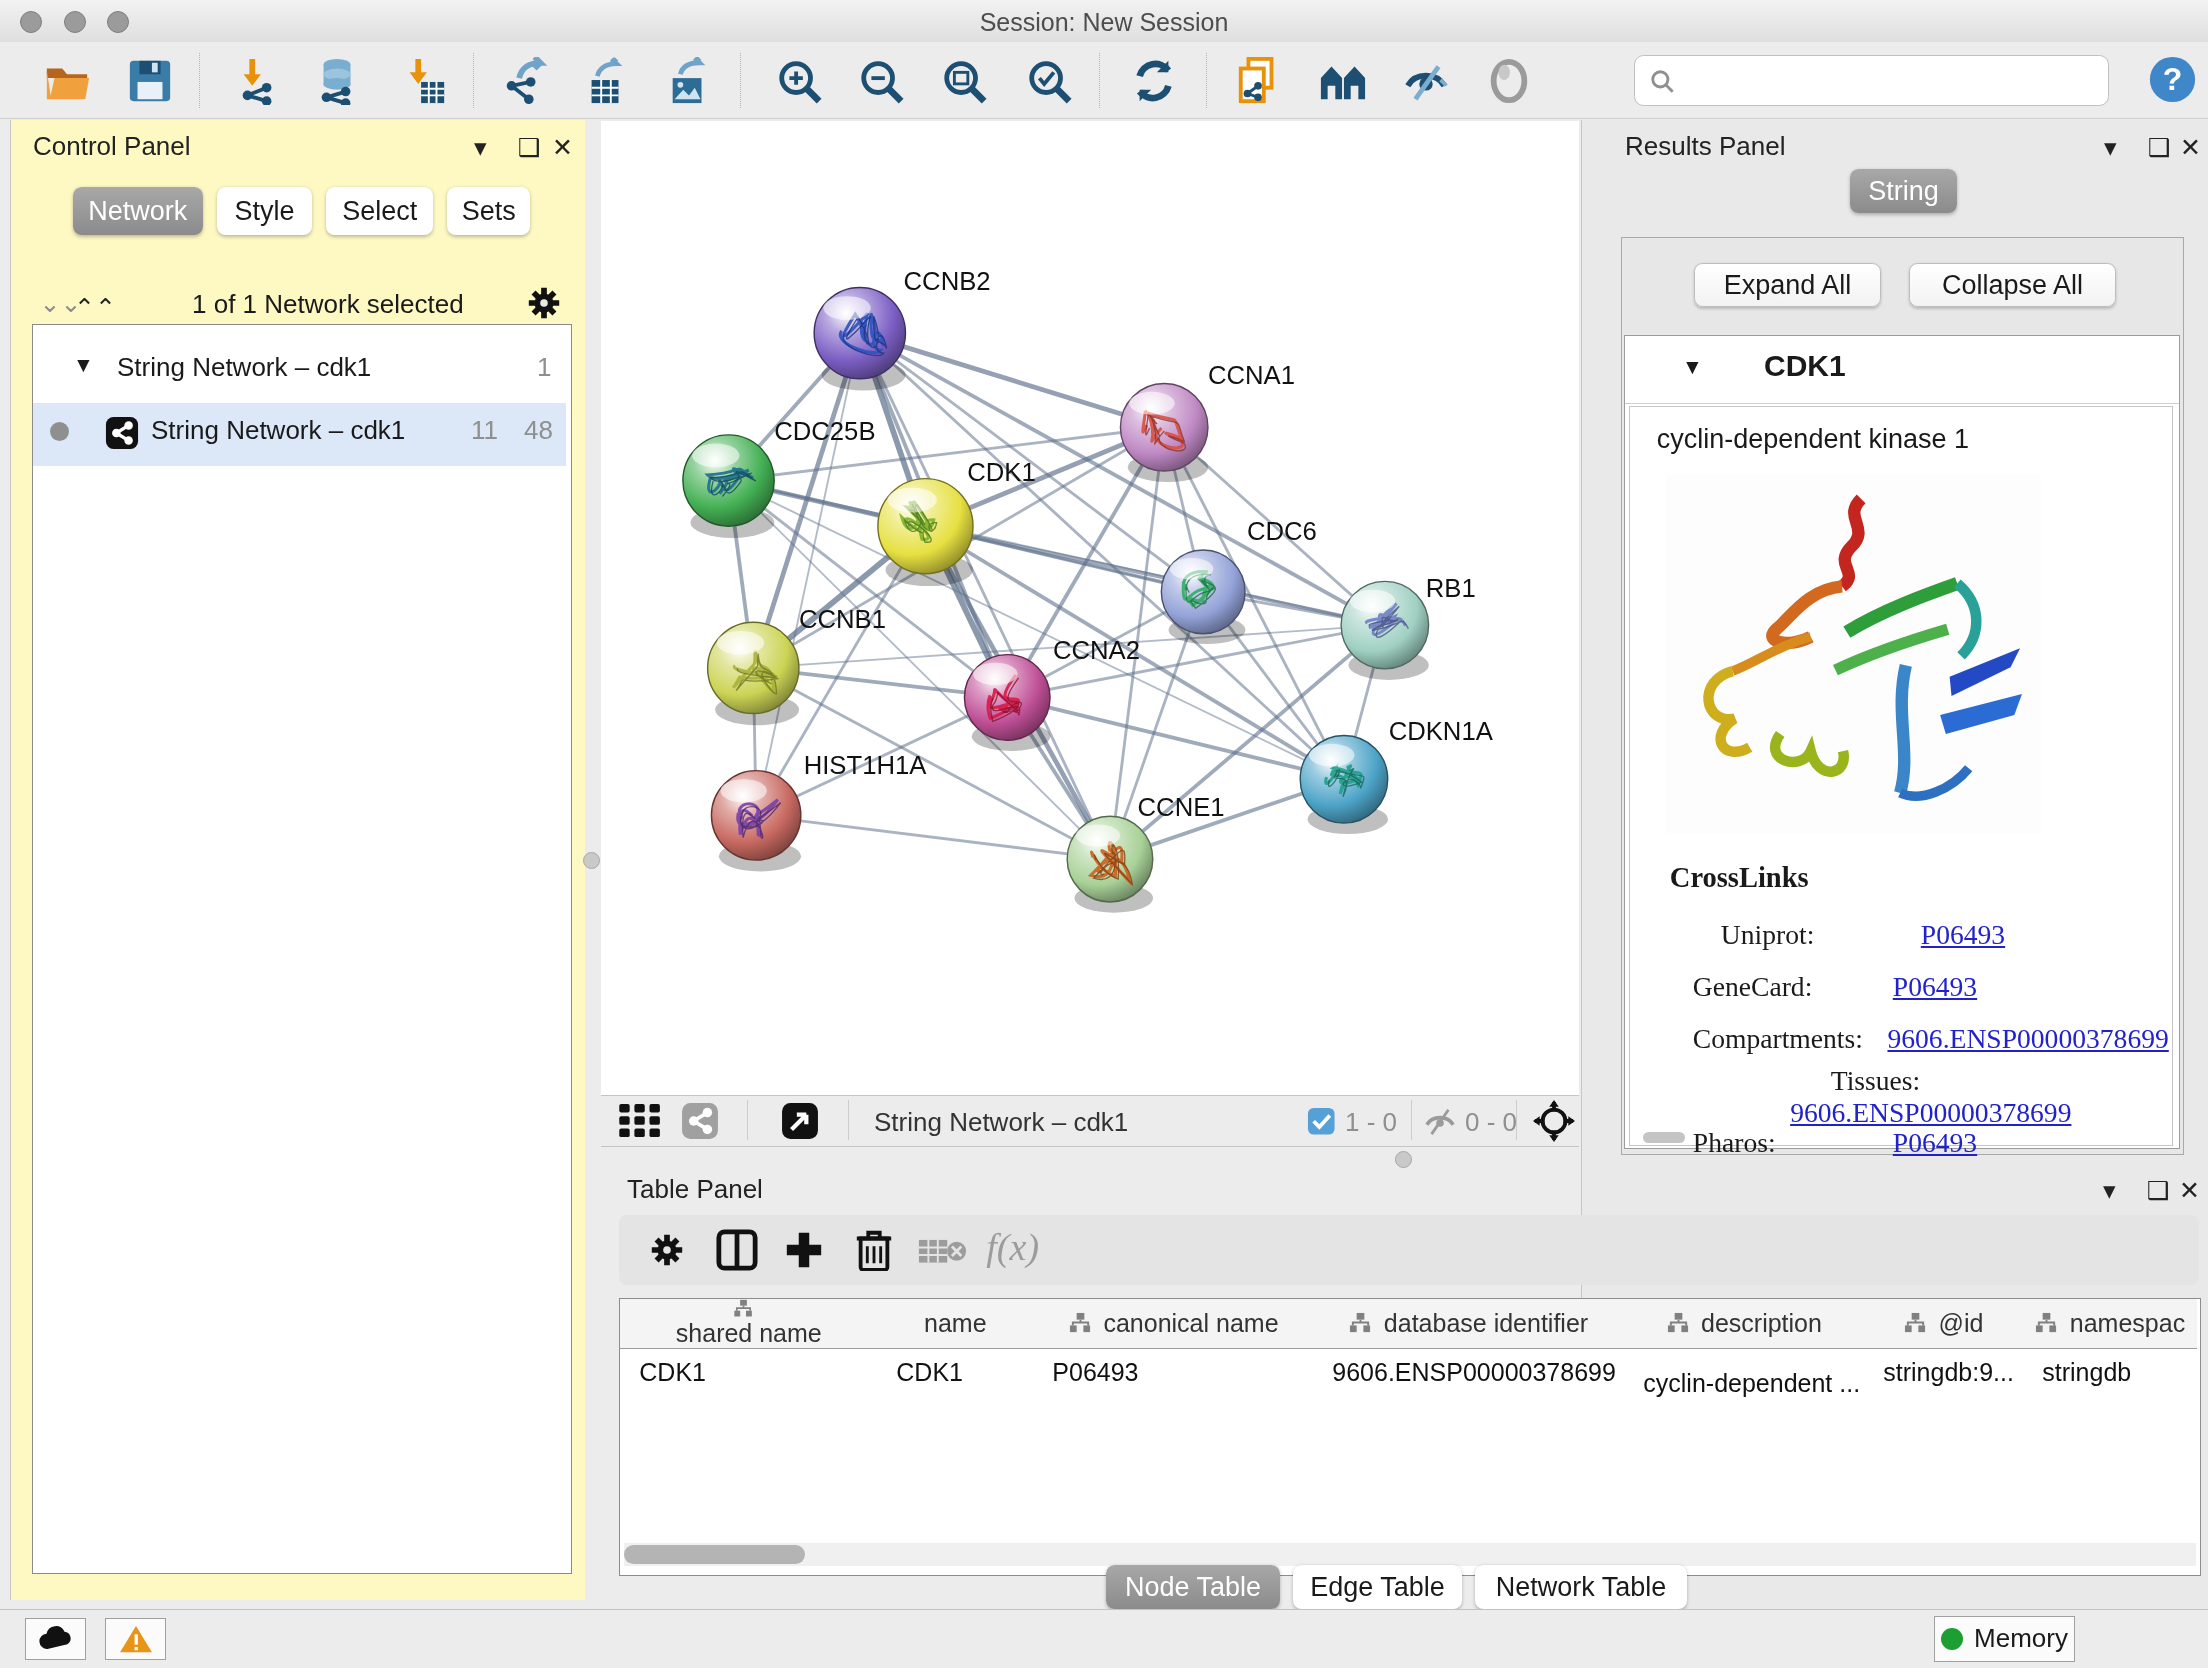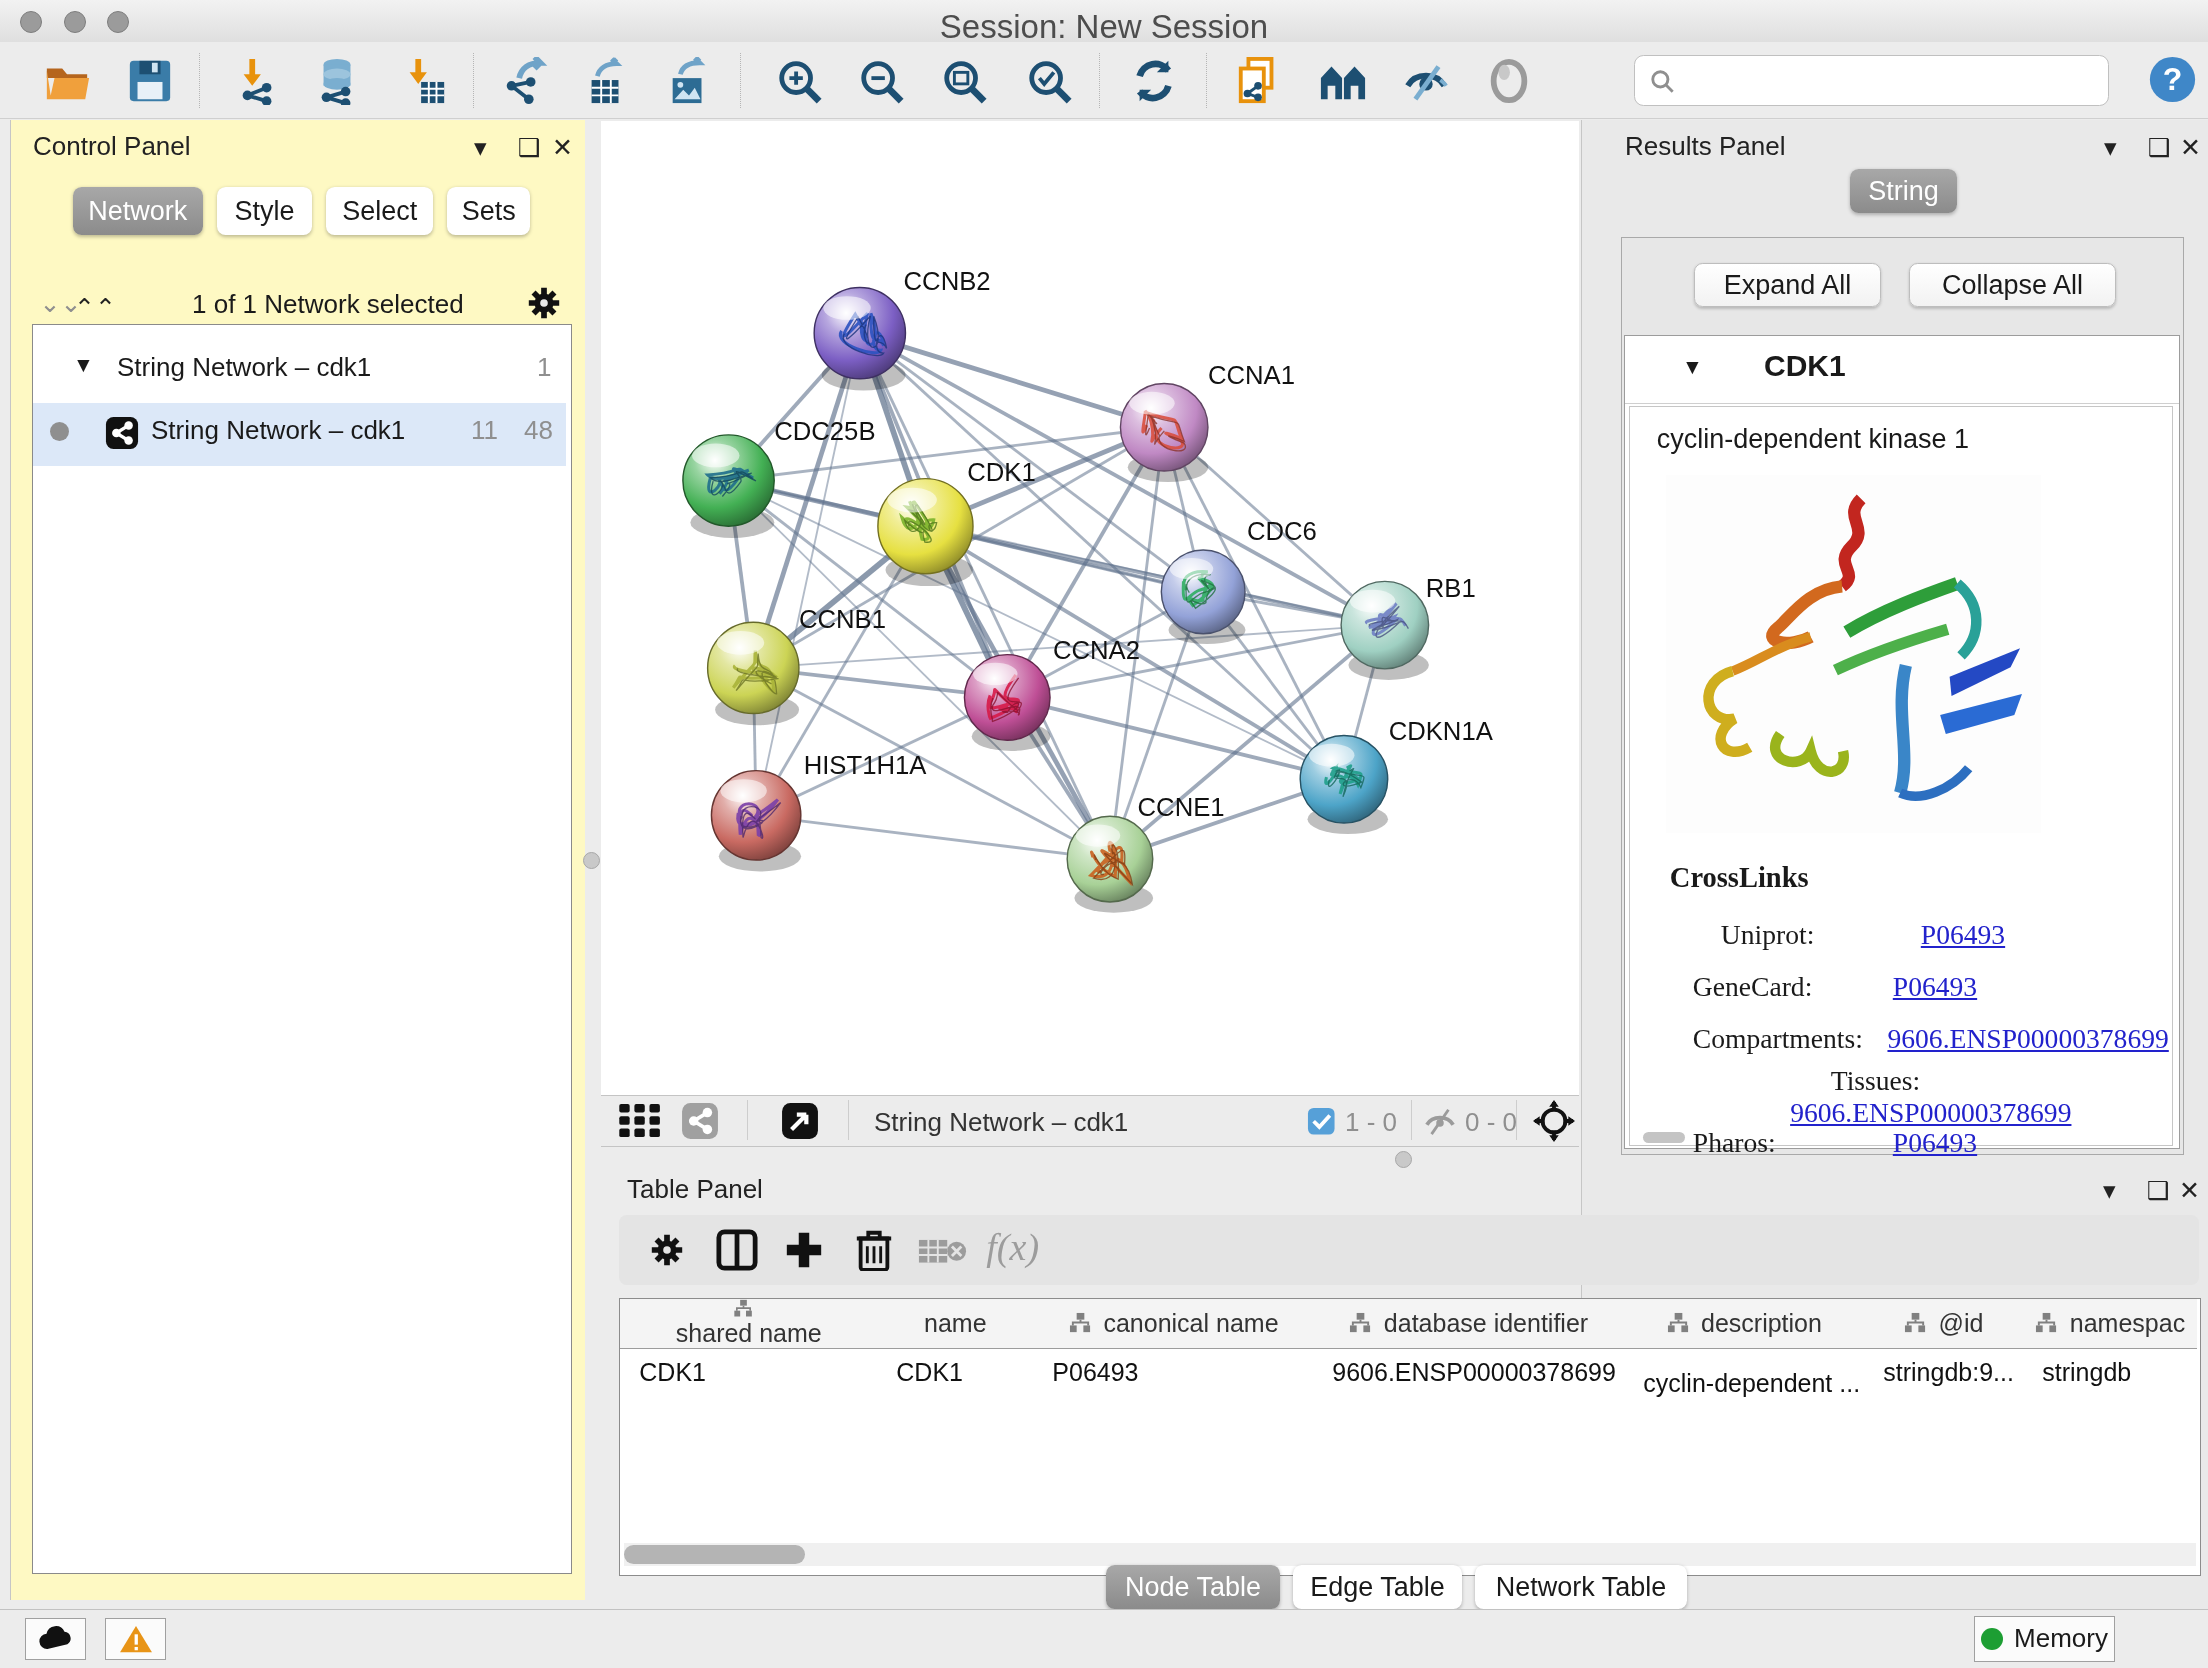--- a/index.html
+++ b/index.html
@@ -3,21 +3,21 @@
 <meta charset="utf-8">
 <style>
   html,body{margin:0;padding:0;background:#dcdcdc;}
   #app{position:relative;width:2208px;height:1668px;background:#ececec;overflow:hidden;
        font-family:"Liberation Sans","DejaVu Sans",sans-serif;color:#1a1a1a;font-size:26px;}
   .abs{position:absolute;}
   
   .titlebar{left:0;top:0;width:2208px;height:42px;background:linear-gradient(#f2f2f2,#dfdfdf);
             border-bottom:1px solid #bdbdbd;}
   .tl{width:20px;height:20px;border-radius:50%;background:#9b9b9b;border:1px solid #7e7e7e;top:10.5px;}
-  .wintitle{width:100%;text-align:center;top:7.6px;font-size:33px;color:#4d4d4d;}
+  .wintitle{width:100%;text-align:center;top:7.6px;font-size:25px;color:#4d4d4d;}
   
   .toolbar{left:0;top:42px;width:2208px;height:76px;background:#ececec;border-bottom:1.9px solid #cfcfcf;}
   .tbi{top:15px;width:48px;height:48px;}
   .tbsep{top:11.4px;width:0;height:55px;border-left:1.9px dotted #b5b5b5;}
   .searchbox{left:1634px;top:13.3px;width:473px;height:49px;background:#fff;border:1.9px solid #c0c0c0;
              border-radius:9.5px;}
   
   .ptitle{font-size:26px;color:#222;}
   .hicon{font-size:25px;color:#222;}
   .tab{height:48px;border-radius:8.6px;background:#fff;box-shadow:0 1.9px 3.8px rgba(0,0,0,.25);
@@ -672,20 +672,20 @@
         <path d="M10 24a8 8 0 0 1-1-16 10 10 0 0 1 19-2 7 7 0 0 1 3 13z" fill="#111"></path>
       </svg>
     </div>
     <div class="abs sbtn" style="left:105px;top:7.6px;width:59px;height:40px">
       <svg width="34" height="30" viewBox="0 0 36 32">
         <path d="M18 2L35 30H1z" fill="#e89417"></path>
         <rect x="16.5" y="11" width="3.5" height="11" fill="#fff"></rect>
           <rect x="16.5" y="24.5" width="3.5" height="3.5" fill="#fff"></rect>
       </svg>
     </div>
-    <div class="abs sbtn" style="left:1974px;top:5.7px;width:139px;height:44px;gap:11px">
+    <div class="abs sbtn" style="left:1934px;top:5.7px;width:139px;height:44px;gap:11px">
       <span style="width:22px;height:22px;border-radius:50%;background:#1d9e33;display:inline-block"></span>
       <span style="font-size:26px">Memory</span>
     </div>
   </div>
 
 </div>
 
 
 </body></html>

